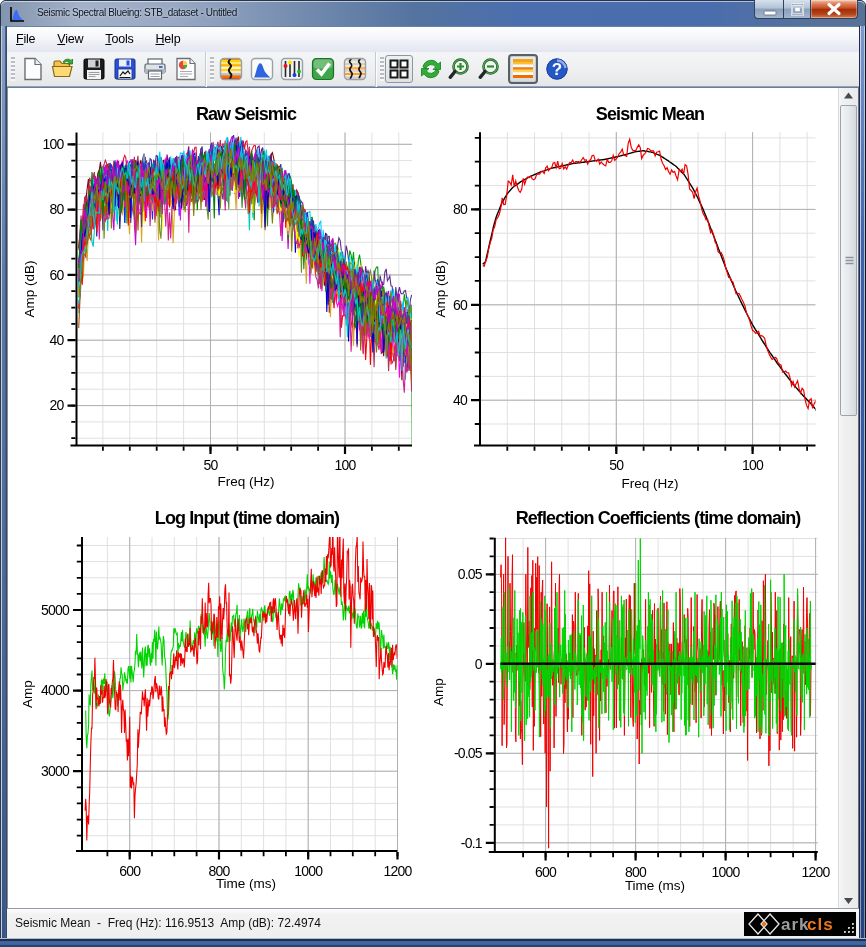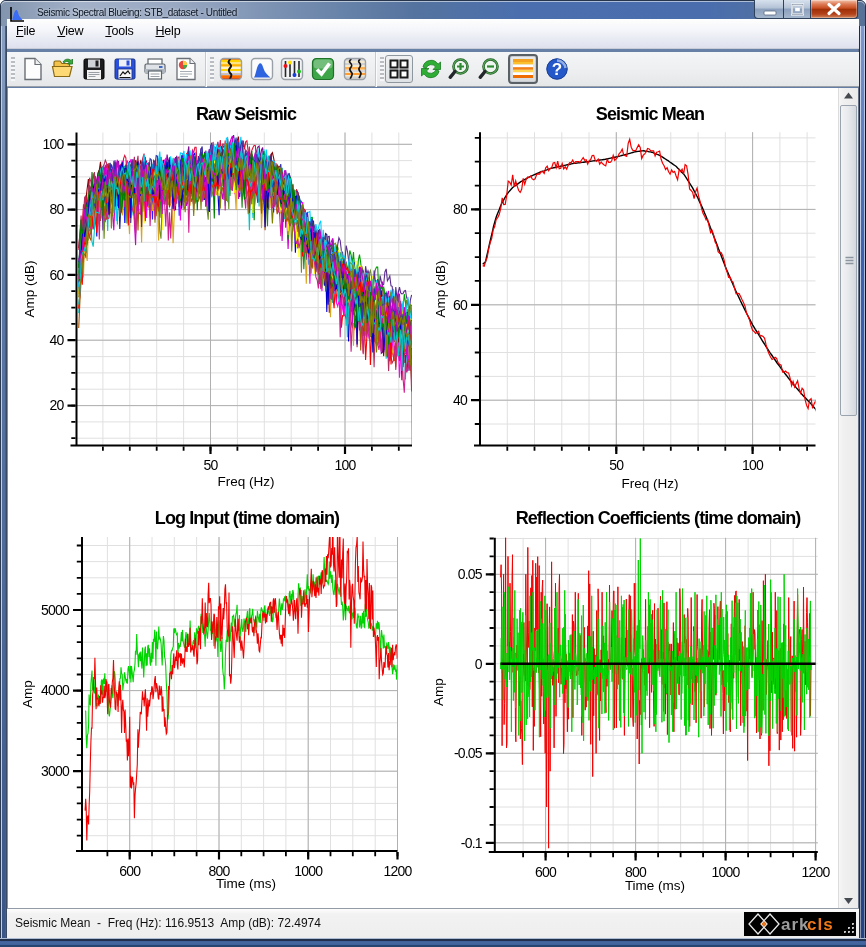--- a/index.html
+++ b/index.html
@@ -10,21 +10,21 @@
 #frame::after{content:"";position:absolute;left:1px;top:1px;right:1px;height:25px;border-radius:5px 5px 0 0;background:linear-gradient(90deg,#8295ae 0%,#a3b1c8 9%,#9aa9c3 20%,#7089ad 36%,#54739f 48%,#4b6fae 60%,#4a6ead 82%,#587197 96%);box-shadow:inset 0 1px 0 rgba(255,255,255,.55);pointer-events:none}
 #titletext{position:absolute;left:37px;top:7px;font-size:10px;color:#0c1624;z-index:5;letter-spacing:-0.35px;text-shadow:0 0 3px rgba(255,255,255,.7)}
 #appicon{position:absolute;left:9px;top:6px;z-index:5}
 
 #winbtns{position:absolute;right:8px;top:0;z-index:6;display:flex;height:19px}
 .wb{height:19px;border:1px solid #30415c;border-top:none;position:relative;background:linear-gradient(180deg,#d7e1ee 0%,#b3c2d6 45%,#8ba0bc 50%,#a4b6cc 100%)}
 .wb.min{width:30px;border-radius:0 0 0 4px}
 .wb.max{width:27px;border-left:none}
 .wb.cls{width:47px;border-left:none;border-radius:0 0 4px 0;background:linear-gradient(180deg,#f3c3ae 0%,#dd7e58 22%,#c84e22 45%,#a03008 52%,#b3421a 78%,#d0825a 100%);box-shadow:inset 0 0 0 1px rgba(255,255,255,.3)}
 
-#menubar{position:absolute;left:7px;right:7px;top:19px;height:30px;background:linear-gradient(180deg,#fefefe 0%,#f4f5fa 40%,#e8eaf3 70%,#dfe2ee 100%);border-bottom:1px solid #c8ccd8;z-index:4}
+#menubar{position:absolute;left:7px;right:7px;top:27px;height:30px;background:linear-gradient(180deg,#fefefe 0%,#f4f5fa 40%,#e8eaf3 70%,#dfe2ee 100%);border-bottom:1px solid #c8ccd8;z-index:4}
 #menubar span{display:inline-block;font-size:12.5px;color:#000;margin-top:5px;letter-spacing:-0.2px}
 #menubar u{text-decoration:underline}
 
 #toolbar{position:absolute;left:7px;right:7px;top:52px;height:35px;background:linear-gradient(180deg,#f4f5f6 0%,#eceeef 60%,#e4e6e8 100%);border-bottom:1px solid #9aa0a8;z-index:4}
 .grip{position:absolute;top:5px;width:4px;height:24px;background:repeating-linear-gradient(180deg,#b9bdc2 0 2px,#f6f7f8 2px 4px)}
 .tsep{position:absolute;top:0;width:2px;height:35px;background:linear-gradient(90deg,#c6cacf 0 1px,#fbfcfd 1px 2px)}
 .ticon{position:absolute;top:57px;z-index:5}
 
 #client{position:absolute;left:7px;top:88px;width:851px;height:820px;background:#fff;border-left:1px solid #898f98}
 

